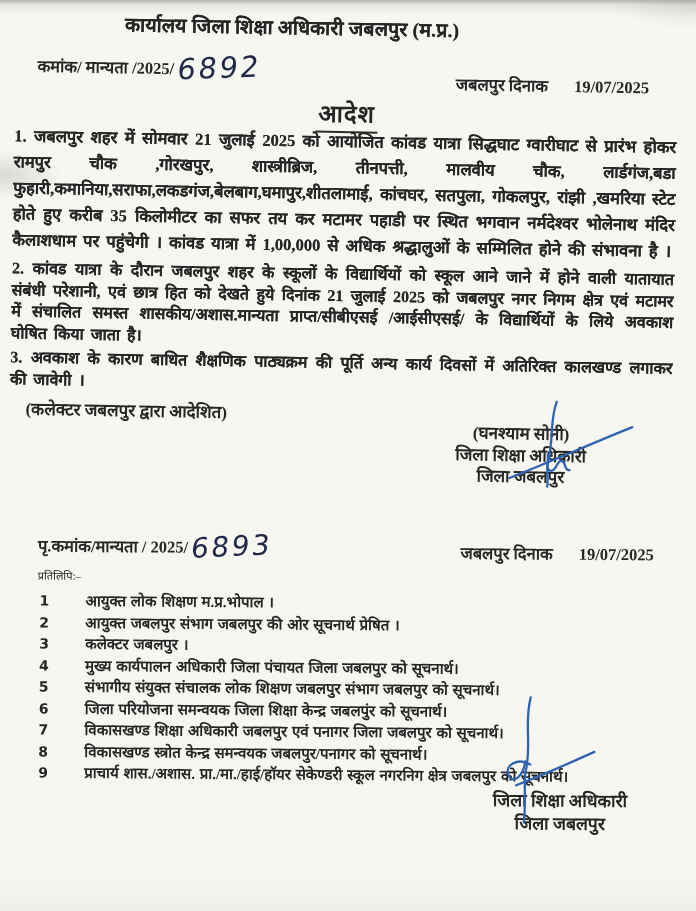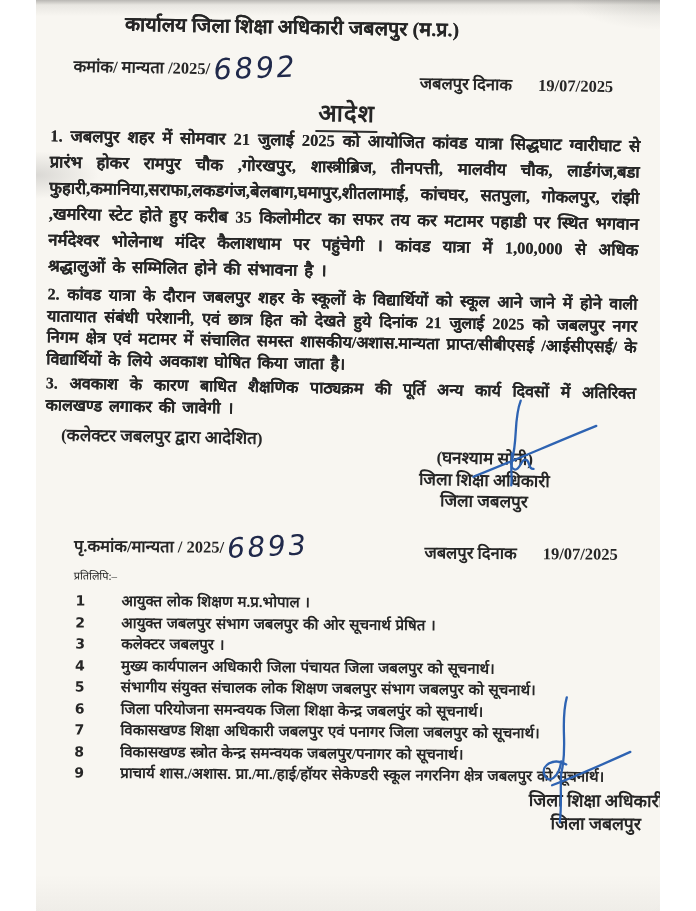--- a/index.html
+++ b/index.html
@@ -1,18 +1,18 @@
 <!DOCTYPE html>
 <html><head>
 <meta charset="utf-8">
 <style>
   html,body{margin:0;padding:0;background:#ffffff;}
   .sheet{
     position:relative;
-    width:624px;height:911px;
+    width:696px;height:911px;
     margin:0 auto;
     overflow:hidden;
     font-family:"Liberation Serif","DejaVu Serif",serif;
     color:#262626;
     background:
       radial-gradient(90px 34px at 0% 175px, rgba(110,110,110,0.22), rgba(110,110,110,0) 70%),
       radial-gradient(120px 40px at 100% 0%, rgba(120,120,118,0.20), rgba(120,120,118,0) 75%),
       radial-gradient(140% 110% at 50% 42%, rgba(0,0,0,0) 62%, rgba(60,58,52,0.07) 100%),
       linear-gradient(180deg, #b9b7b3 0px, #e8e6e1 5px, #f8f6f1 16px, #f8f6f1 96%, #efede8 100%);
   }

